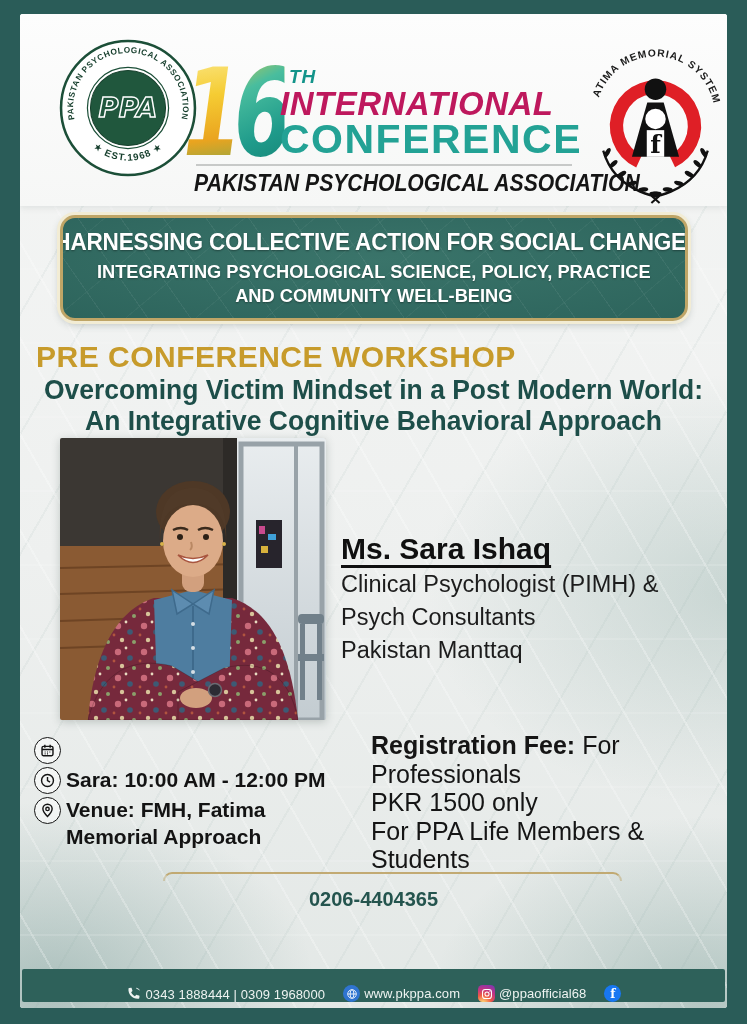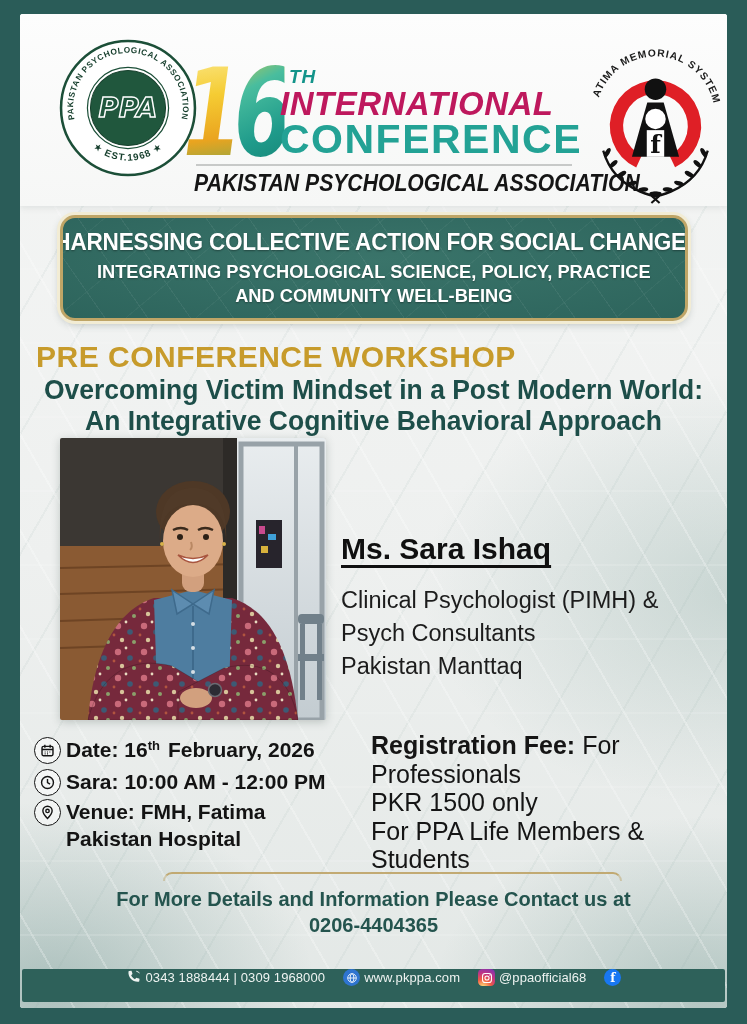--- a/index.html
+++ b/index.html
@@ -64,21 +64,21 @@
             font-weight:700;font-size:27px;line-height:31px;transform:scaleX(.98);}
 
   
   .photo{position:absolute;left:40px;top:424px;width:266px;height:282px;border-radius:2px;
          overflow:hidden;box-shadow:0 2px 8px rgba(50,70,65,.25);background:#cfc9c0;}
 
   
   .speaker{position:absolute;left:321px;top:498px;width:360px;}
   .sp-name{font-size:30px;font-weight:700;color:#101010;text-decoration:underline;
            text-decoration-thickness:2.5px;text-underline-offset:6px;margin-top:20px;}
-  .sp-roles{margin-top:18px;font-size:23.5px;color:#1c1c1c;line-height:33px;font-weight:400;}
+  .sp-roles{margin-top:2px;font-size:23.5px;color:#1c1c1c;line-height:33px;font-weight:400;}
 
   
   .details{position:absolute;left:14px;top:722px;width:322px;display:flex;flex-direction:column;gap:2px;}
   .drow{display:flex;gap:5px;align-items:flex-start;}
   .ic{width:27px;height:27px;border:1.8px solid #141414;border-radius:50%;display:flex;
       align-items:center;justify-content:center;flex:0 0 auto;margin-top:1px;background:rgba(255,255,255,.5);}
   .dtext{font-size:21px;font-weight:700;color:#131313;line-height:27px;}
   .sup{font-size:13px;font-weight:700;position:relative;top:-7px;}
   .sp-gap{display:inline-block;width:8px;}
 
@@ -89,21 +89,21 @@
 
   
   .hairline{position:absolute;left:143px;top:858px;width:459px;height:9px;
             border:2px solid rgba(190,163,102,.9);border-bottom:none;border-radius:9px 9px 0 0;
             border-left-color:rgba(190,163,102,.45);border-right-color:rgba(190,163,102,.45);}
   .contact{position:absolute;left:0;top:872px;width:100%;text-align:center;color:#24544e;
            font-size:20px;font-weight:700;line-height:26px;}
 
   
   .footerbar{position:absolute;left:2px;top:955px;width:703px;height:33px;background:#2e615a;
-             border-radius:2px;display:flex;align-items:flex-start;justify-content:center;gap:18px;
+             border-radius:2px;display:flex;align-items:flex-end;justify-content:center;gap:18px;
              color:#eef3f1;font-size:13px;letter-spacing:0.1px;}
   .fitem{display:flex;align-items:center;gap:4px;white-space:nowrap;}
   .globe{width:17px;height:17px;border-radius:50%;background:#2f74d0;display:inline-flex;
          align-items:center;justify-content:center;}
   .insta{width:17px;height:17px;border-radius:4.5px;display:inline-flex;align-items:center;justify-content:center;
          background:radial-gradient(circle at 28% 110%, #fdd173 8%, #f05b43 38%, #c13584 65%, #8134af 92%);}
   .fb{width:17px;height:17px;border-radius:50%;background:#1877f2;display:inline-flex;
       align-items:center;justify-content:center;}
 </style>
 </head>
@@ -268,51 +268,49 @@
 
       <div class="details">
         <div class="drow">
           <span class="ic">
             <svg width="17" height="17" viewBox="0 0 18 18" fill="none" stroke="#141414" stroke-width="1.5">
               <rect x="3.2" y="4.6" width="11.6" height="10" rx="1.5"></rect>
               <path d="M3.2 8h11.6M6.2 2.8v3.2M11.8 2.8v3.2"></path>
               <path d="M6 10.6h1M8.5 10.6h1M11 10.6h1M6 12.6h1M8.5 12.6h1" stroke-width="1.2"></path>
             </svg>
           </span>
-          <div class="dtext"><span>Date:</span> <span>16</span><span class="sup">th</span><span class="sp-gap"></span><span>February, 2026</span></div>
         </div>
         <div class="drow">
           <span class="ic">
             <svg width="17" height="17" viewBox="0 0 18 18" fill="none" stroke="#141414" stroke-width="1.5">
               <circle cx="9" cy="9" r="6.3"></circle>
                 <path d="M9 5.4V9l2.7 1.7"></path>
             </svg>
           </span>
           <div class="dtext"><span>Sara:</span> <span>10:00 AM - 12:00 PM</span></div>
         </div>
         <div class="drow">
           <span class="ic">
             <svg width="17" height="17" viewBox="0 0 18 18" fill="none" stroke="#141414" stroke-width="1.5">
               <path d="M9 15.4s4.9-5 4.9-8.2A4.9 4.9 0 0 0 4.1 7.2c0 3.2 4.9 8.2 4.9 8.2z"></path>
               <circle cx="9" cy="7.3" r="1.8"></circle>
             </svg>
           </span>
-          <div class="dtext" style="width:276px;"><span>Venue:</span> <span>FMH, Fatima Pakistan Hospital</span></div>
+          <div class="dtext" style="width:276px;"><span>Venue:</span> <span>FMH, Fatima Memorial Approach</span></div>
         </div>
       </div>
 
       <div class="reg">
         <div><b>Registration Fee:</b> <span class="med">For Professionals</span></div>
         <div class="med">PKR 1500 only</div>
         <div class="med">For PPA Life Members &amp; Students</div>
       </div>
 
       <div class="hairline"></div>
       <div class="contact">
-        <div>For More Details and Information Please Contact us at</div>
         <div>0206-4404365</div>
       </div>
 
       <div class="footerbar">
         <span class="fitem">
           <svg width="16" height="16" viewBox="0 0 18 18">
             <path d="M3.4 2.3 5.7 2c.3 0 .6.2.7.5l.8 2.6c.1.3 0 .6-.2.8L5.8 7.1c.8 1.9 2.4 3.5 4.3 4.3l1.2-1.2c.2-.2.5-.3.8-.2l2.6.8c.3.1.5.4.5.7l-.3 2.3c0 .3-.3.6-.7.6C7.4 14.9 2.1 9.6 2.8 2.9c0-.3.3-.6.6-.6z" fill="#eef3f1"></path>
             <path d="M12 2.6q1.8.5 2.9 1.6" stroke="#eef3f1" stroke-width="1.1" fill="none" stroke-linecap="round"></path>
           </svg>
           <span>0343 1888444 | 0309 1968000</span>

